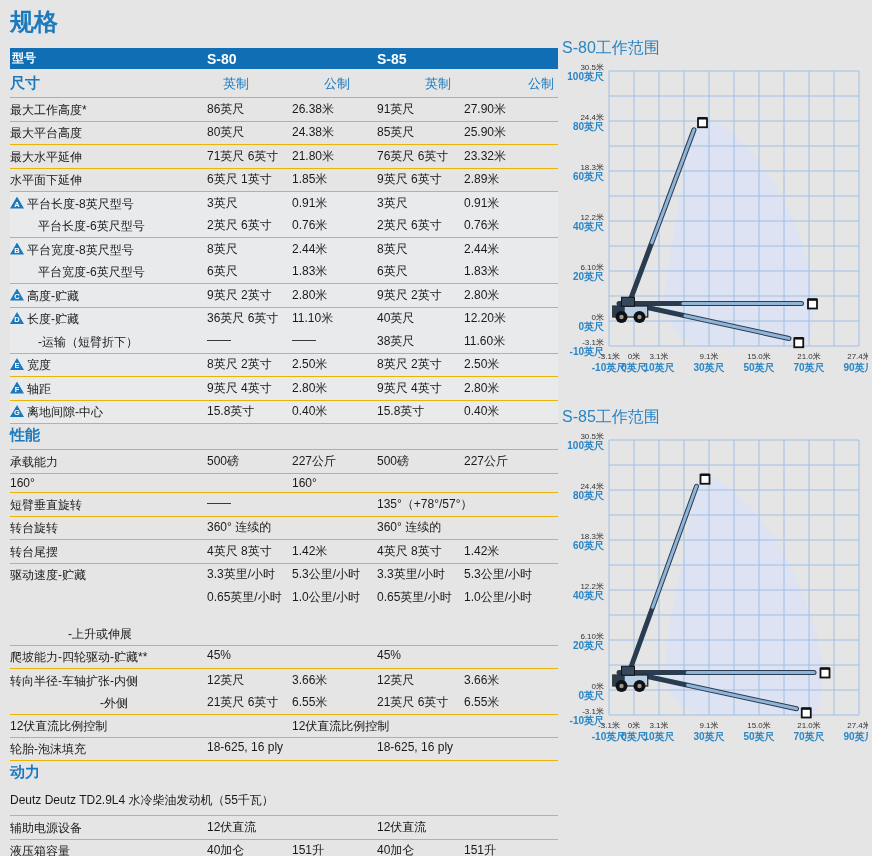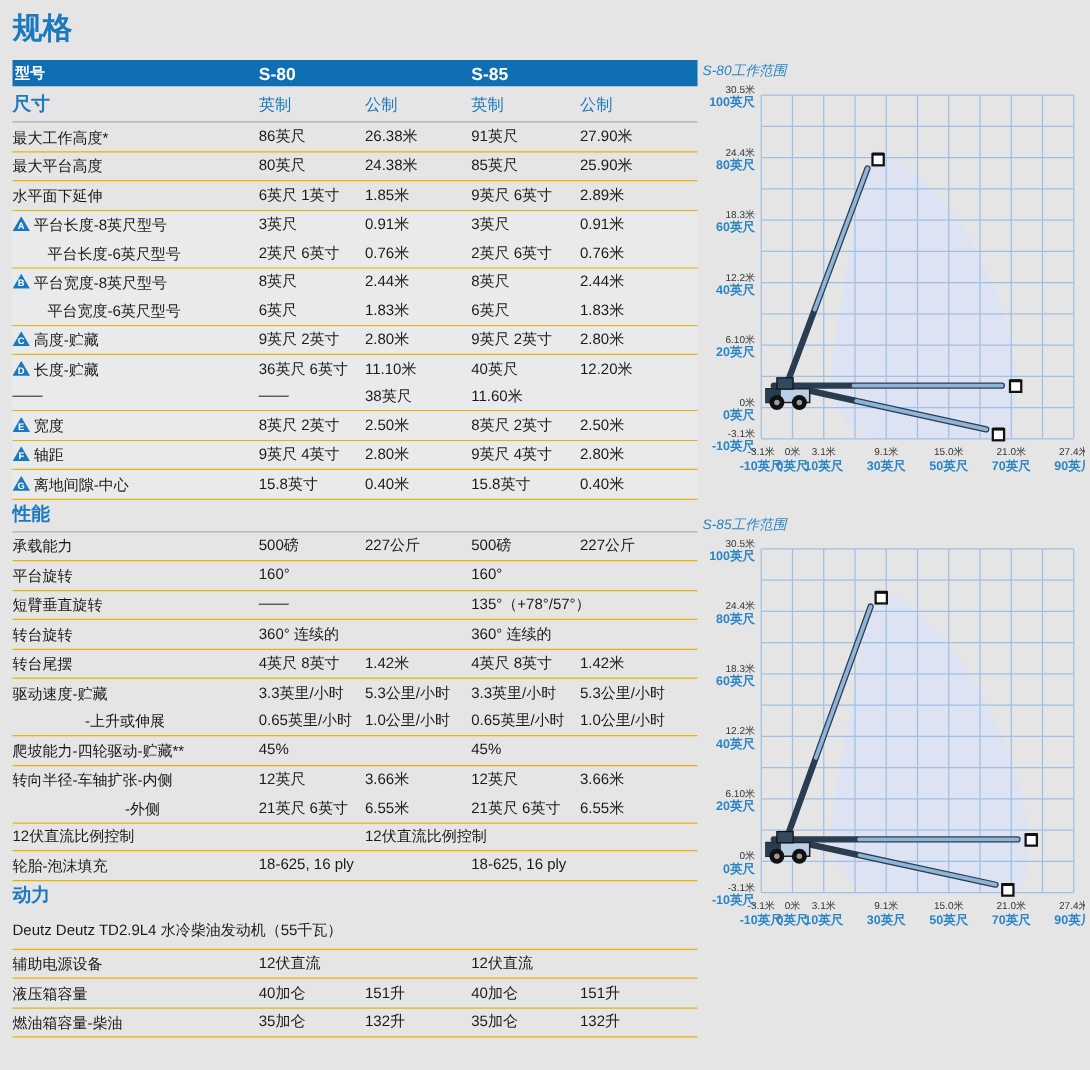--- a/index.html
+++ b/index.html
@@ -5,40 +5,40 @@
   html,body{margin:0;padding:0;background:#fff;}
   body{font-family:"Liberation Sans","DejaVu Sans",sans-serif;color:#1a1a1a;}
   .page{position:relative;width:872px;height:856px;background:#e5e5e5;overflow:hidden;}
   .table-col{position:absolute;left:10px;top:6px;width:548px;}
   .page-title{color:#1b79bd;font-size:24px;font-weight:bold;margin:0 0 10px 0;}
   .model-bar{display:grid;grid-template-columns:197px 85px 85px 87px 92px;background:#0f6eb4;color:#fff;height:21px;align-items:center;}
   .model-bar .mh-label{font-size:12px;font-weight:bold;padding-left:2px;}
   .model-bar .mh-model{font-size:14px;font-weight:bold;}
   .m1{grid-column:2/span 2}.m2{grid-column:4/span 2}
   .sec-title{color:#1b79bd;font-size:15px;font-weight:bold;margin:2px 0 4px 0;}
-  .unit-row{display:grid;grid-template-columns:197px 85px 85px 87px 92px;padding:5px 0 4px 0;align-items:end;}
+  .unit-row{display:grid;grid-template-columns:197px 85px 85px 87px 92px;padding:5px 0 4px 0;align-items:end;gap:16px;}
   .unit-row .dim-title{color:#1b79bd;font-size:15px;font-weight:bold;}
   .unit-row .u{color:#1b79bd;font-size:13px;font-weight:normal;}
   .groups{}
   .groups.toprule{border-top:1px solid #aeaeae;}
   .group{border-bottom:1px solid #eab308;}
   .group.shade{background:#e9eaeb;}
   .row{display:grid;grid-template-columns:197px 85px 85px 87px 92px;}
   .row.tall .cell,.row.tall .label{padding-top:6px;padding-bottom:6px;}
   .label,.cell{font-size:12px;padding:2.5px 2px 2px 0;white-space:nowrap;}
   .label{display:flex;align-items:flex-start;}
   .label .txt{padding-top:1px;}
   .ind1 .txt{padding-left:28px;}
-  .ind2 .txt{padding-left:58px;}
+  .ind2 .txt{padding-left:58px;margin-top:36px;}
   .ind3 .txt{padding-left:90px;}
   .cell.span2{grid-column:span 2;}
   .cell.span4{grid-column:span 4;}
   .badge{flex:0 0 14px;width:14px;height:12px;margin:2px 3px 0 0;background:#1a78bd;clip-path:polygon(50% 0,100% 100%,0 100%);color:#fff;font-size:7.5px;font-weight:bold;text-align:center;line-height:16px;}
   .charts-col{position:absolute;left:562px;top:34px;width:308px;}
-  .chart-title{color:#2a85c4;font-size:11px;margin:15px 0 4px 0;font-weight:normal;font-style:italic;}
+  .chart-title{color:#2a85c4;font-size:16px;margin:4px 0 4px 0;font-weight:normal;}
   .chart-block + .chart-block{margin-top:22px;}
   svg{display:block;}
 </style>
 </head>
 <body>
 
 <div class="page">
   <div class="table-col">
     <h1 class="page-title">规格</h1>
     <div class="model-bar">
@@ -73,20 +73,31 @@
               </div>
               <div class="cell">80英尺</div>
               <div class="cell">24.38米</div>
               <div class="cell">85英尺</div>
               <div class="cell">25.90米</div>
             </div>
           </div>
           <div class="group">
             <div class="row">
               <div class="label">
+                <span class="txt">最大水平延伸</span>
+              </div>
+              <div class="cell">71英尺 6英寸</div>
+              <div class="cell">21.80米</div>
+              <div class="cell">76英尺 6英寸</div>
+              <div class="cell">23.32米</div>
+            </div>
+          </div>
+          <div class="group">
+            <div class="row">
+              <div class="label">
                 <span class="txt">水平面下延伸</span>
               </div>
               <div class="cell">6英尺 1英寸</div>
               <div class="cell">1.85米</div>
               <div class="cell">9英尺 6英寸</div>
               <div class="cell">2.89米</div>
             </div>
           </div>
           <div class="group shade">
             <div class="row">
@@ -147,20 +158,23 @@
               <div class="label">
                 <span class="badge">D</span>
                 <span class="txt">长度-贮藏</span>
               </div>
               <div class="cell">36英尺 6英寸</div>
               <div class="cell">11.10米</div>
               <div class="cell">40英尺</div>
               <div class="cell">12.20米</div>
             </div>
             <div class="row ind1">
+              <div class="label">
+                <span class="txt">-运输（短臂折下）</span>
+              </div>
               <div class="cell">——</div>
               <div class="cell">——</div>
               <div class="cell">38英尺</div>
               <div class="cell">11.60米</div>
             </div>
           </div>
           <div class="group shade">
             <div class="row">
               <div class="label">
                 <span class="badge">E</span>
@@ -205,23 +219,20 @@
                 <span class="txt">承载能力</span>
               </div>
               <div class="cell">500磅</div>
               <div class="cell">227公斤</div>
               <div class="cell">500磅</div>
               <div class="cell">227公斤</div>
             </div>
           </div>
           <div class="group">
             <div class="row">
-              <div class="label">
-                <span class="txt">平台旋转</span>
-              </div>
               <div class="cell span2">160°</div>
               <div class="cell span2">160°</div>
             </div>
           </div>
           <div class="group">
             <div class="row">
               <div class="label">
                 <span class="txt">短臂垂直旋转</span>
               </div>
               <div class="cell span2">——</div>

